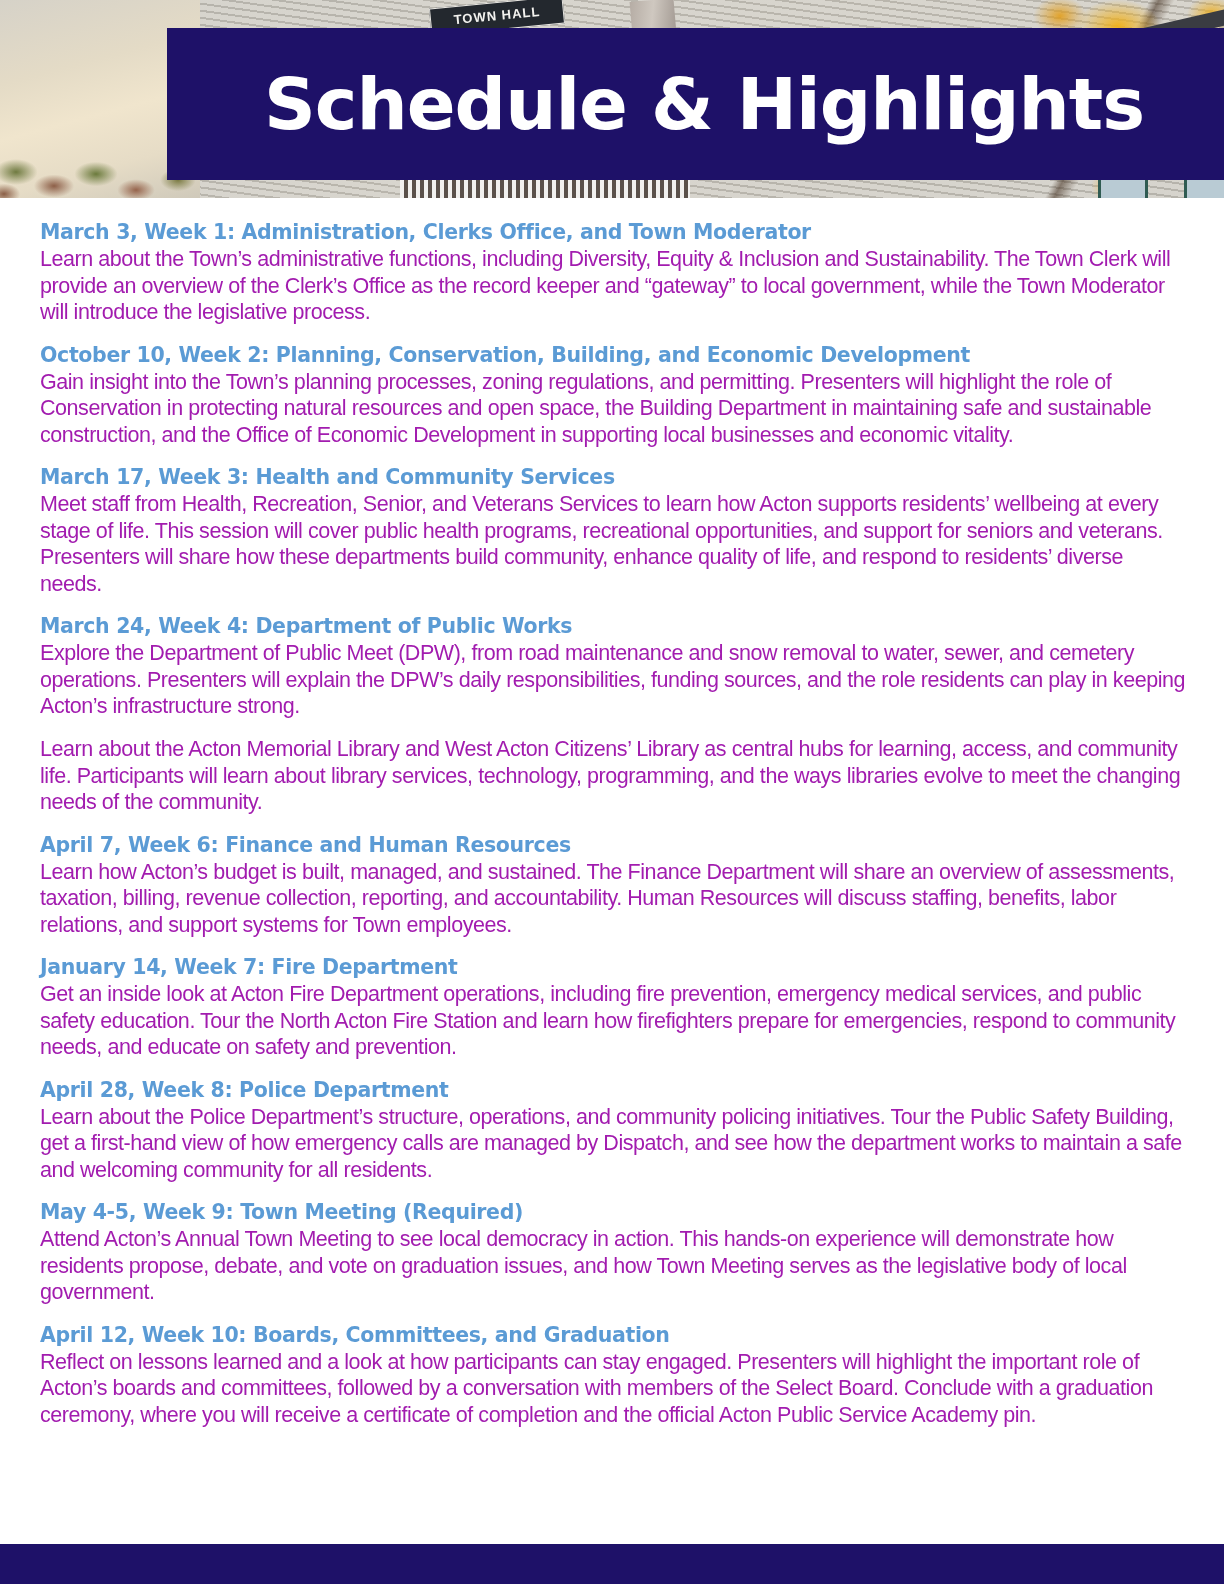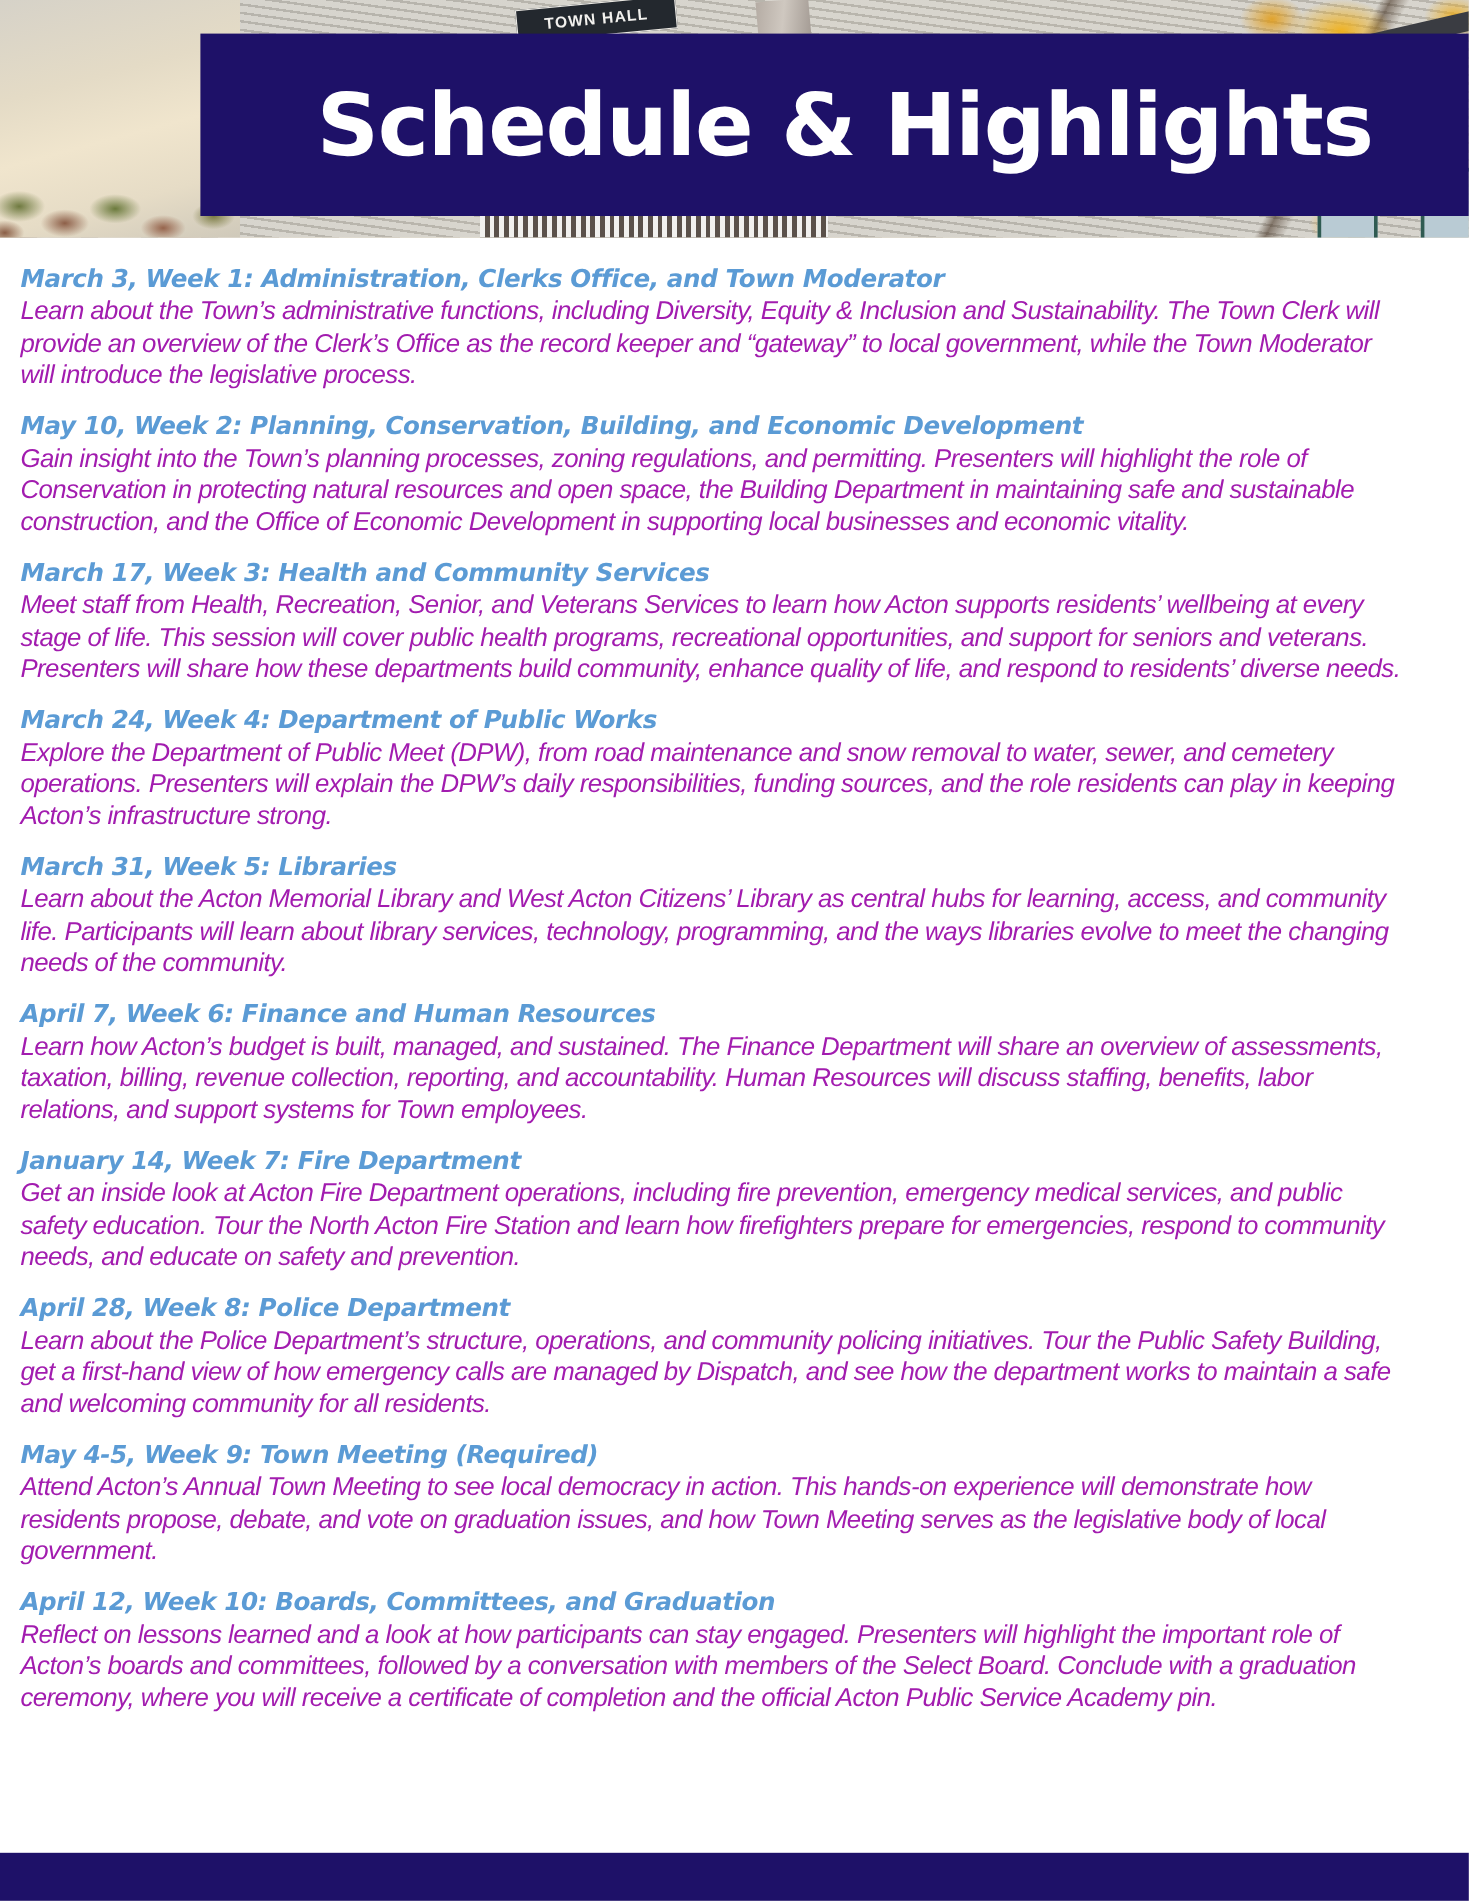--- a/index.html
+++ b/index.html
@@ -133,24 +133,23 @@
     font-weight: bold;
     font-size: 72px;
     line-height: 1;
     letter-spacing: -1px;
     white-space: nowrap;
     margin: 0;
   }
 
   
   .content {
-    padding: 22px 28px 0 17px;
+    padding: 22px 28px 0 40px;
     box-sizing: border-box;
     width: 1224px;
-    font-style: italic;
   }
   .session {
     margin-bottom: 17px;
   }
   .session-heading {
     color: #5b9bd5;
     font-family: "DejaVu Sans", sans-serif;
     font-weight: bold;
     font-size: 20.5px;
     line-height: 1.18;
@@ -198,36 +197,35 @@
 </div>
 
 <div class="content">
 
   <div class="session">
     <h2 class="session-heading">March 3, Week 1: Administration, Clerks Office, and Town Moderator</h2>
     <p class="session-body">Learn about the Town’s administrative functions, including Diversity, Equity &amp; Inclusion and Sustainability. The Town Clerk will provide an overview of the Clerk’s Office as the record keeper and “gateway” to local government, while the Town Moderator will introduce the legislative process.</p>
   </div>
 
   <div class="session">
-    <h2 class="session-heading">May 10, Week 2: Planning, Conservation, Building, and Economic Development</h2>
+    <h2 class="session-heading">October 10, Week 2: Planning, Conservation, Building, and Economic Development</h2>
     <p class="session-body">Gain insight into the Town’s planning processes, zoning regulations, and permitting. Presenters will highlight the role of Conservation in protecting natural resources and open space, the Building Department in maintaining safe and sustainable construction, and the Office of Economic Development in supporting local businesses and economic vitality.</p>
   </div>
 
   <div class="session">
     <h2 class="session-heading">March 17, Week 3: Health and Community Services</h2>
     <p class="session-body">Meet staff from Health, Recreation, Senior, and Veterans Services to learn how Acton supports residents’ wellbeing at every stage of life. This session will cover public health programs, recreational opportunities, and support for seniors and veterans. Presenters will share how these departments build community, enhance quality of life, and respond to residents’ diverse needs.</p>
   </div>
 
   <div class="session">
     <h2 class="session-heading">March 24, Week 4: Department of Public Works</h2>
     <p class="session-body">Explore the Department of Public Meet (DPW), from road maintenance and snow removal to water, sewer, and cemetery operations. Presenters will explain the DPW’s daily responsibilities, funding sources, and the role residents can play in keeping Acton’s infrastructure strong.</p>
   </div>
 
   <div class="session">
-    <h2 class="session-heading">March 31, Week 5: Libraries</h2>
     <p class="session-body">Learn about the Acton Memorial Library and West Acton Citizens’ Library as central hubs for learning, access, and community life. Participants will learn about library services, technology, programming, and the ways libraries evolve to meet the changing needs of the community.</p>
   </div>
 
   <div class="session">
     <h2 class="session-heading">April 7, Week 6: Finance and Human Resources</h2>
     <p class="session-body">Learn how Acton’s budget is built, managed, and sustained. The Finance Department will share an overview of assessments, taxation, billing, revenue collection, reporting, and accountability. Human Resources will discuss staffing, benefits, labor relations, and support systems for Town employees.</p>
   </div>
 
   <div class="session">
     <h2 class="session-heading">January 14, Week 7: Fire Department</h2>

